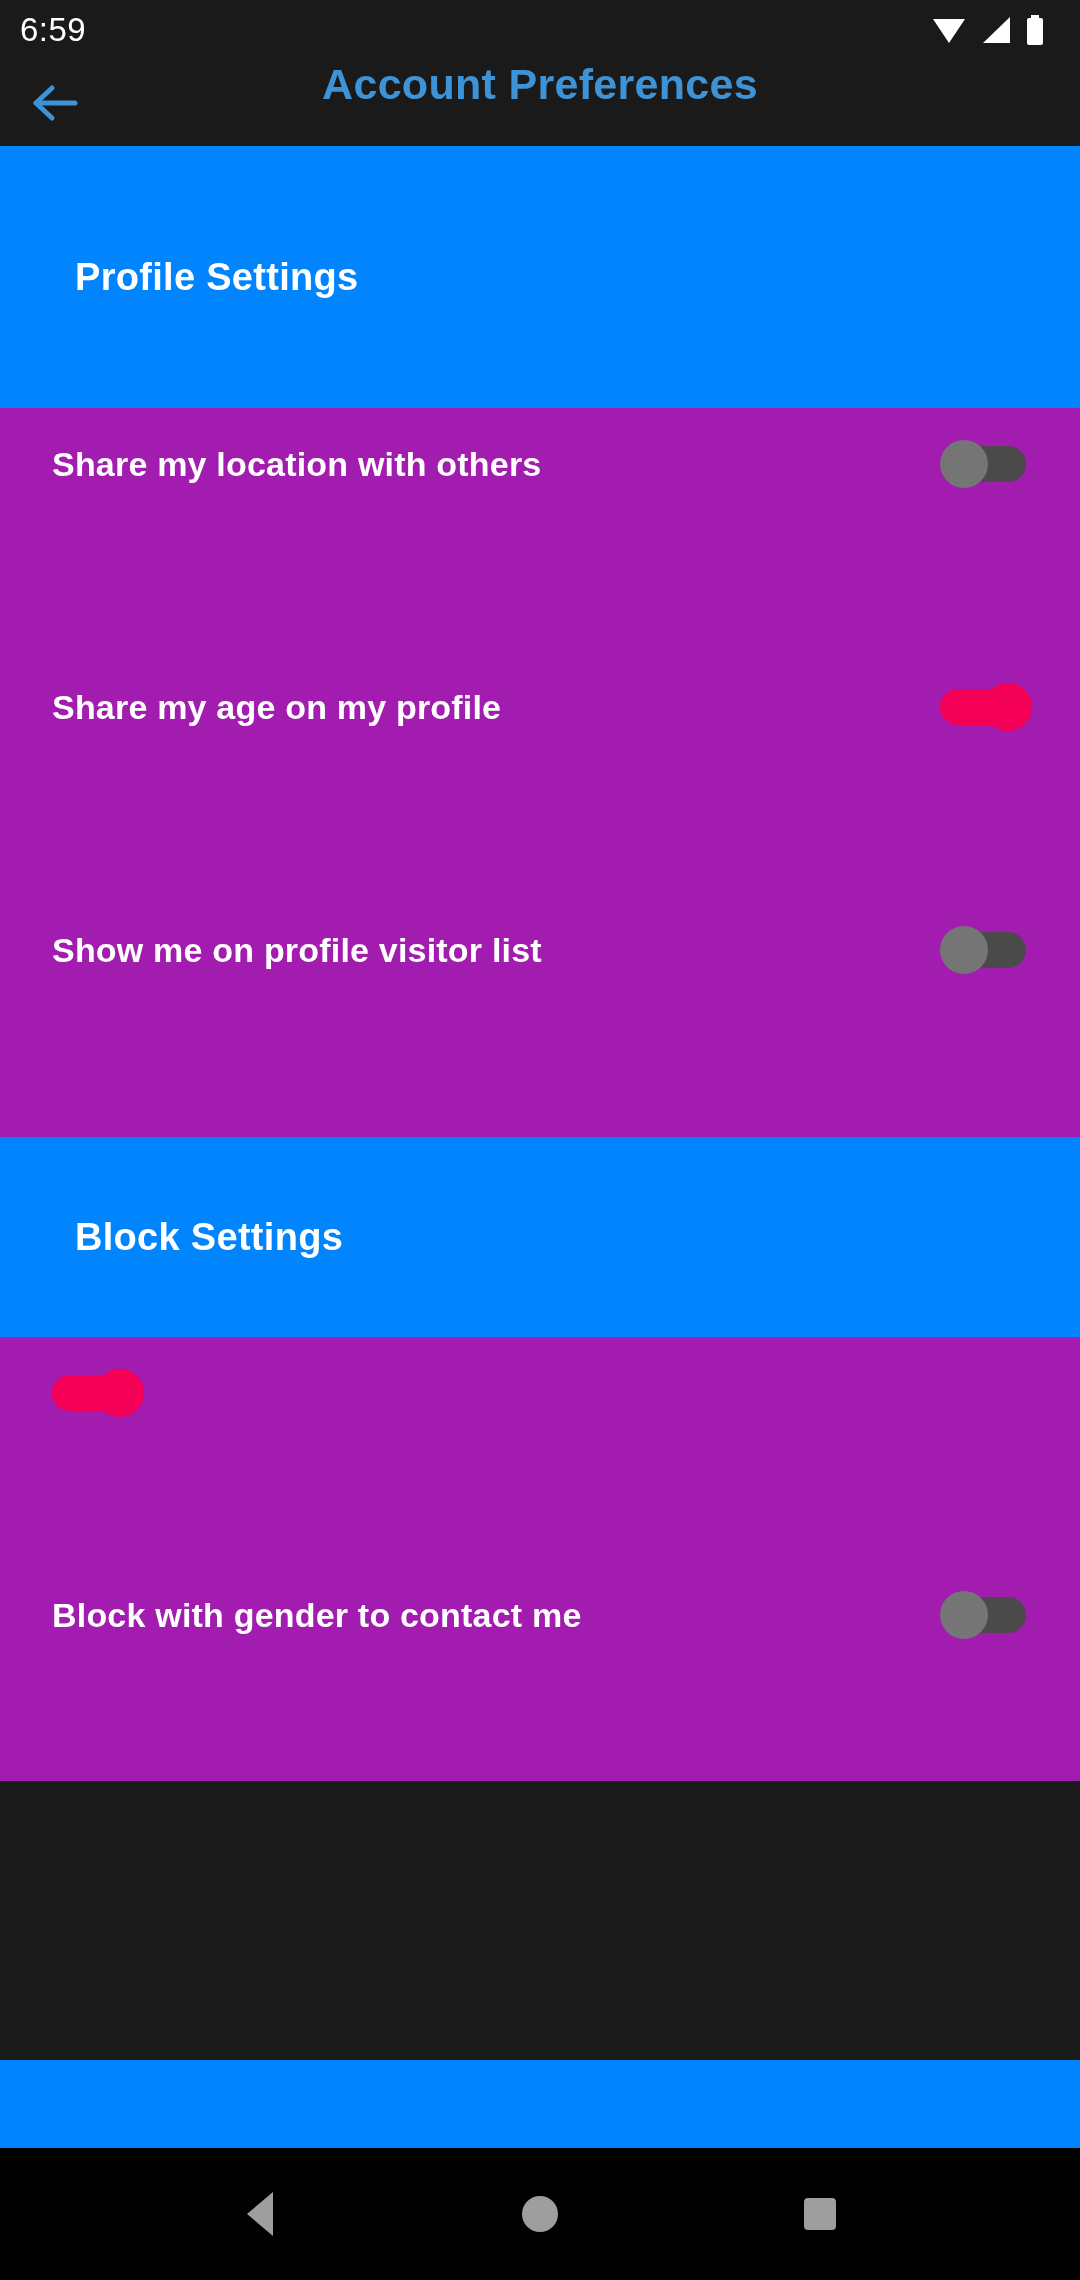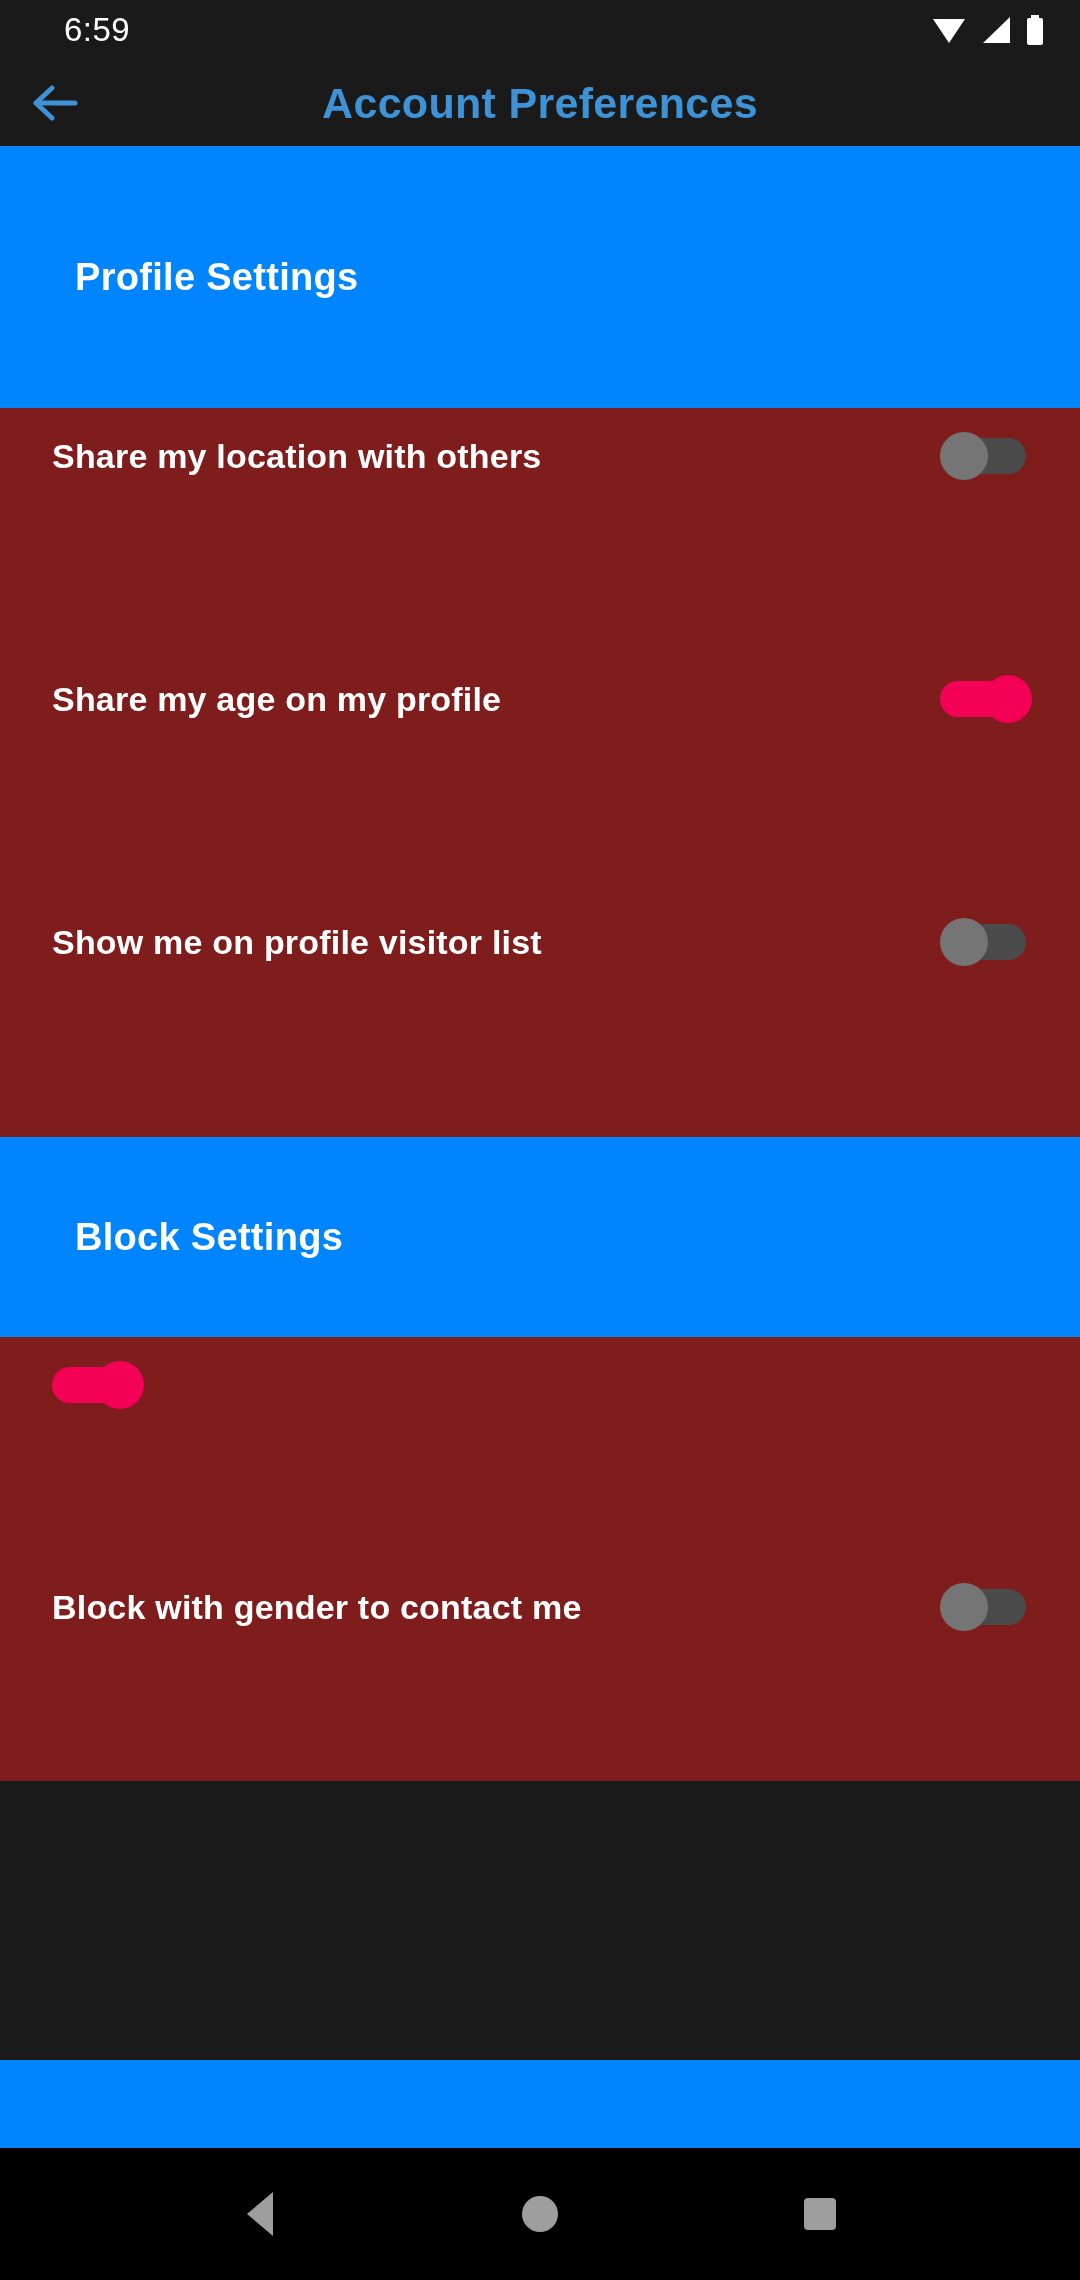--- a/index.html
+++ b/index.html
@@ -15,37 +15,37 @@
     background:#1a1a1a;
     display:flex; flex-direction:column;
   }
 
   
   .status-bar {
     height:60px; flex:0 0 60px;
     background:#1a1a1a;
     display:flex; align-items:center;
     justify-content:space-between;
-    padding:0 36px 0 64px;
+    padding:0 36px 0 20px;
   }
   .status-clock {
     color:#ffffff;
     font-size:33px;
     letter-spacing:0.5px;
   }
   .status-icons {
     display:flex; align-items:center; gap:14px;
   }
   .ic { display:block; }
 
   
   .app-bar {
     height:86px; flex:0 0 86px;
     background:#1a1a1a;
-    display:flex; align-items:center;
+    display:flex; 
     position:relative;
   }
   .back-btn {
     width:110px; height:86px;
     display:flex; align-items:center; justify-content:center;
     cursor:pointer;
   }
   .app-title {
     position:absolute;
     left:0; right:0;
@@ -71,22 +71,22 @@
     font-weight:bold;
     letter-spacing:0.3px;
   }
 
   
   .rows-group { background:#1a1a1a; }
   .setting-row {
     height:243px;
     display:flex;
     align-items:flex-start;
-    padding:0 48px 0 52px;
-    background:#7f1d1d;
+    padding:8px 48px 0 52px;
+    background:#a21caf;
     cursor:pointer;
   }
   .setting-row.blk { height:222px; }
   .setting-row .inner {
     width:100%;
     display:flex; align-items:center;
     justify-content:space-between;
     padding-top:24px;
   }
   .row-label {

